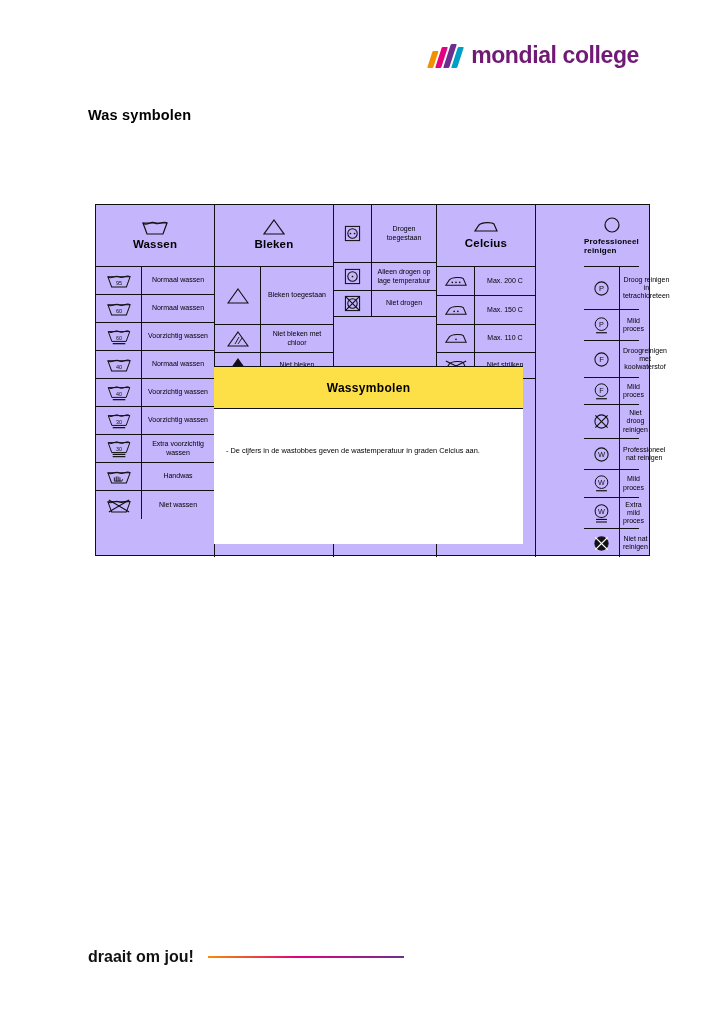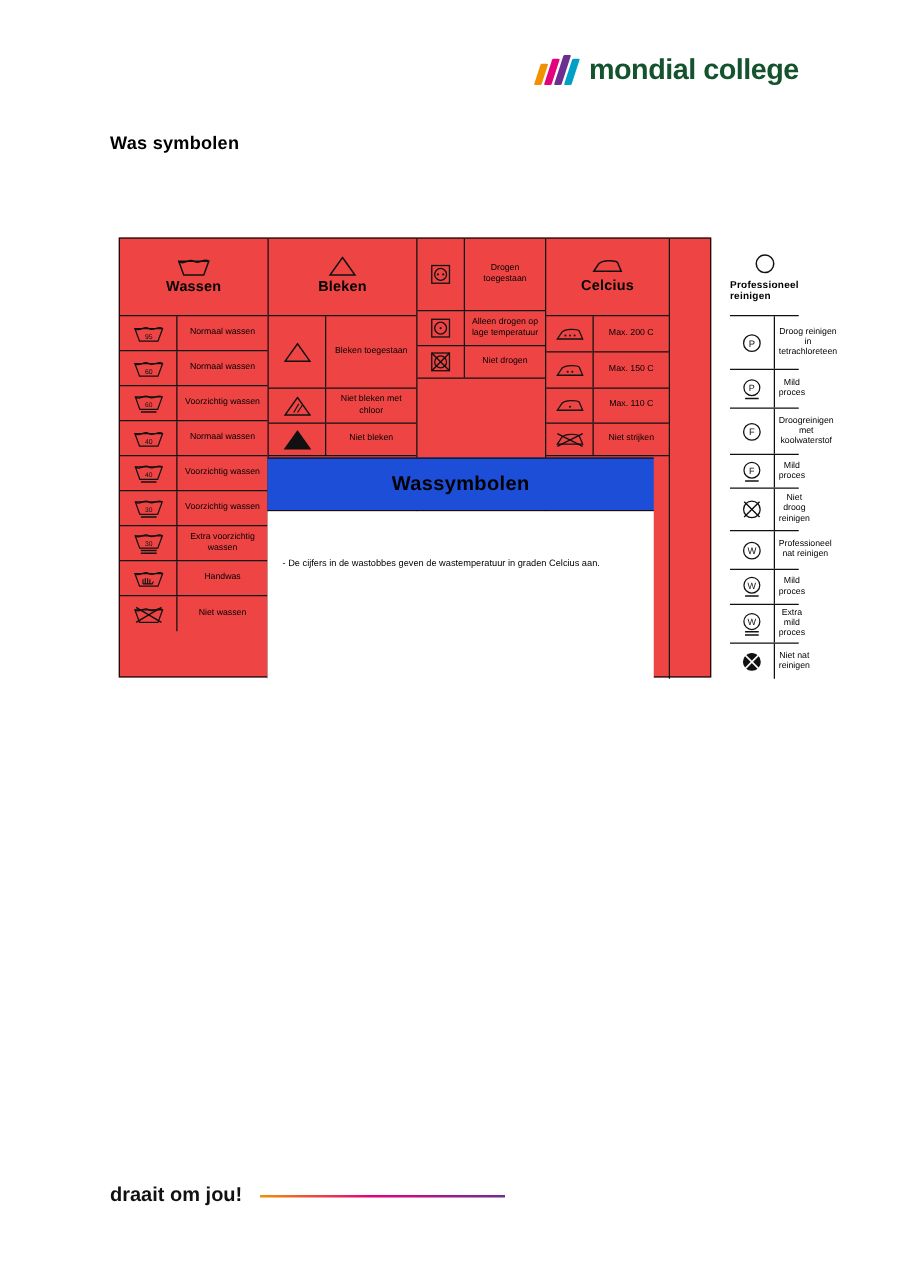--- a/index.html
+++ b/index.html
@@ -31,42 +31,42 @@
   }
   .logo-bar { width: 6px; border-radius: 1px; }
   .logo-bar.b1 { height: 17px; background: #f29100; }
   .logo-bar.b2 { height: 21px; background: #e5007d; }
   .logo-bar.b3 { height: 24px; background: #6c2f8f; }
   .logo-bar.b4 { height: 21px; background: #00a0c6; }
   .logo-text {
     font-size: 23px;
     font-weight: 700;
     letter-spacing: -0.4px;
-    color: #14532d;
+    color: #701a75;
   }
 
   
   .page-title {
     position: absolute;
     left: 88px;
     top: 107px;
     font-size: 14.5px;
     font-weight: 700;
     letter-spacing: 0.2px;
   }
 
   
   .symtable {
     position: absolute;
     left: 95px;
-    top: 190px;
-    width: 474px;
+    top: 204px;
+    width: 555px;
     height: 352px;
     border: 1.5px solid #111;
-    background: #ef4444;
+    background: #c4b5fd;
     display: grid;
     grid-template-columns: 119px 119px 103px 99px 103px;
     font-size: 7.2px;
     line-height: 1.15;
   }
   .col {
     border-right: 1px solid #111;
     display: flex;
     flex-direction: column;
   }
@@ -116,27 +116,27 @@
   .col3 .sicon, .col4 .sicon { width: 38px; flex: 0 0 38px; }
   .col5 .sicon { width: 36px; flex: 0 0 36px; }
 
   
   .banner {
     position: absolute;
     left: 214px;
     top: 366px;
     width: 309px;
     height: 43px;
-    background: #1d4ed8;
+    background: #fde047;
     border-top: 1px solid #111;
     border-bottom: 1px solid #111;
     display: flex;
     align-items: center;
     justify-content: center;
-    font-size: 16px;
+    font-size: 12px;
     font-weight: 700;
     letter-spacing: 0.3px;
   }
   .notes {
     position: absolute;
     left: 214px;
     top: 409px;
     width: 309px;
     height: 135px;
     background: #fff;

